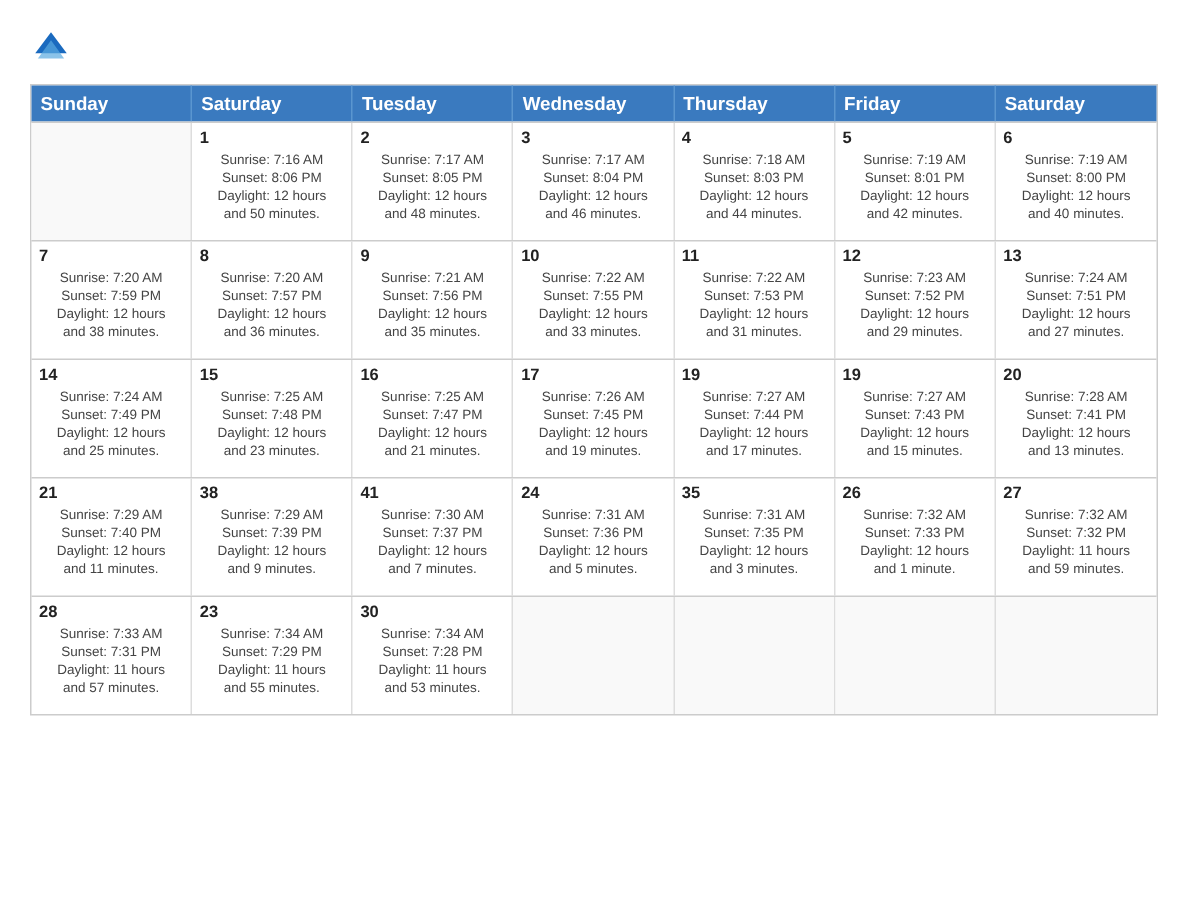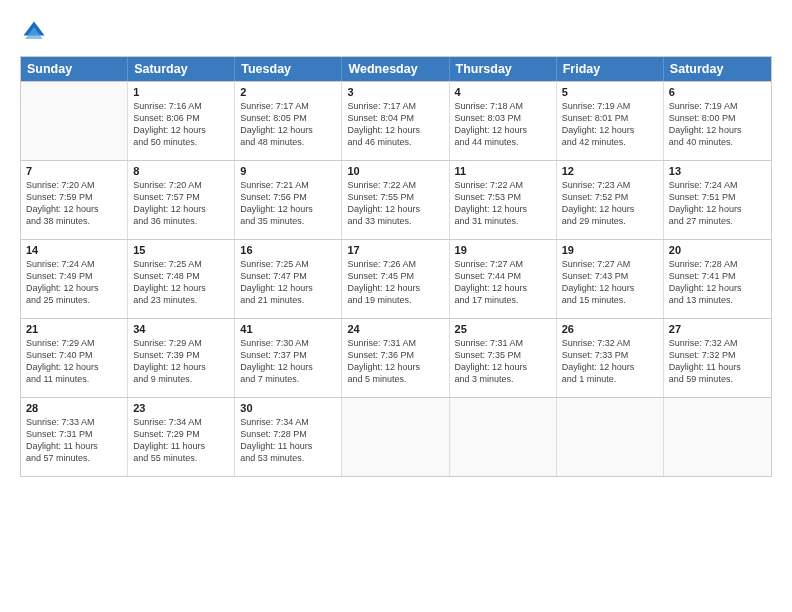--- a/index.html
+++ b/index.html
@@ -106,20 +106,21 @@
       font-size: 11px;
       font-weight: bold;
       color: #222;
       margin-bottom: 2px;
       display: block;
     }
     .cell-info {
       font-size: 9px;
       color: #444;
       line-height: 1.35;
+      text-align: center;
     }
   </style>
 </head>
 <body>
 
 <div class="page">
   <div class="header">
     <div class="logo">
       <svg class="logo-icon" viewBox="0 0 32 32" xmlns="http://www.w3.org/2000/svg">
         <polygon points="16,4 28,20 4,20" fill="#1a6abf"></polygon>
@@ -233,33 +234,33 @@
             <span class="day-num">20</span>
             <div class="cell-info">Sunrise: 7:28 AM<br>Sunset: 7:41 PM<br>Daylight: 12 hours<br>and 13 minutes.</div>
           </div>
         </div>
         <div class="cal-row">
           <div class="cal-cell">
             <span class="day-num">21</span>
             <div class="cell-info">Sunrise: 7:29 AM<br>Sunset: 7:40 PM<br>Daylight: 12 hours<br>and 11 minutes.</div>
           </div>
           <div class="cal-cell">
-            <span class="day-num">34</span>
+            <span class="day-num">38</span>
             <div class="cell-info">Sunrise: 7:29 AM<br>Sunset: 7:39 PM<br>Daylight: 12 hours<br>and 9 minutes.</div>
           </div>
           <div class="cal-cell">
             <span class="day-num">41</span>
             <div class="cell-info">Sunrise: 7:30 AM<br>Sunset: 7:37 PM<br>Daylight: 12 hours<br>and 7 minutes.</div>
           </div>
           <div class="cal-cell">
             <span class="day-num">24</span>
             <div class="cell-info">Sunrise: 7:31 AM<br>Sunset: 7:36 PM<br>Daylight: 12 hours<br>and 5 minutes.</div>
           </div>
           <div class="cal-cell">
-            <span class="day-num">25</span>
+            <span class="day-num">35</span>
             <div class="cell-info">Sunrise: 7:31 AM<br>Sunset: 7:35 PM<br>Daylight: 12 hours<br>and 3 minutes.</div>
           </div>
           <div class="cal-cell">
             <span class="day-num">26</span>
             <div class="cell-info">Sunrise: 7:32 AM<br>Sunset: 7:33 PM<br>Daylight: 12 hours<br>and 1 minute.</div>
           </div>
           <div class="cal-cell">
             <span class="day-num">27</span>
             <div class="cell-info">Sunrise: 7:32 AM<br>Sunset: 7:32 PM<br>Daylight: 11 hours<br>and 59 minutes.</div>
           </div>

